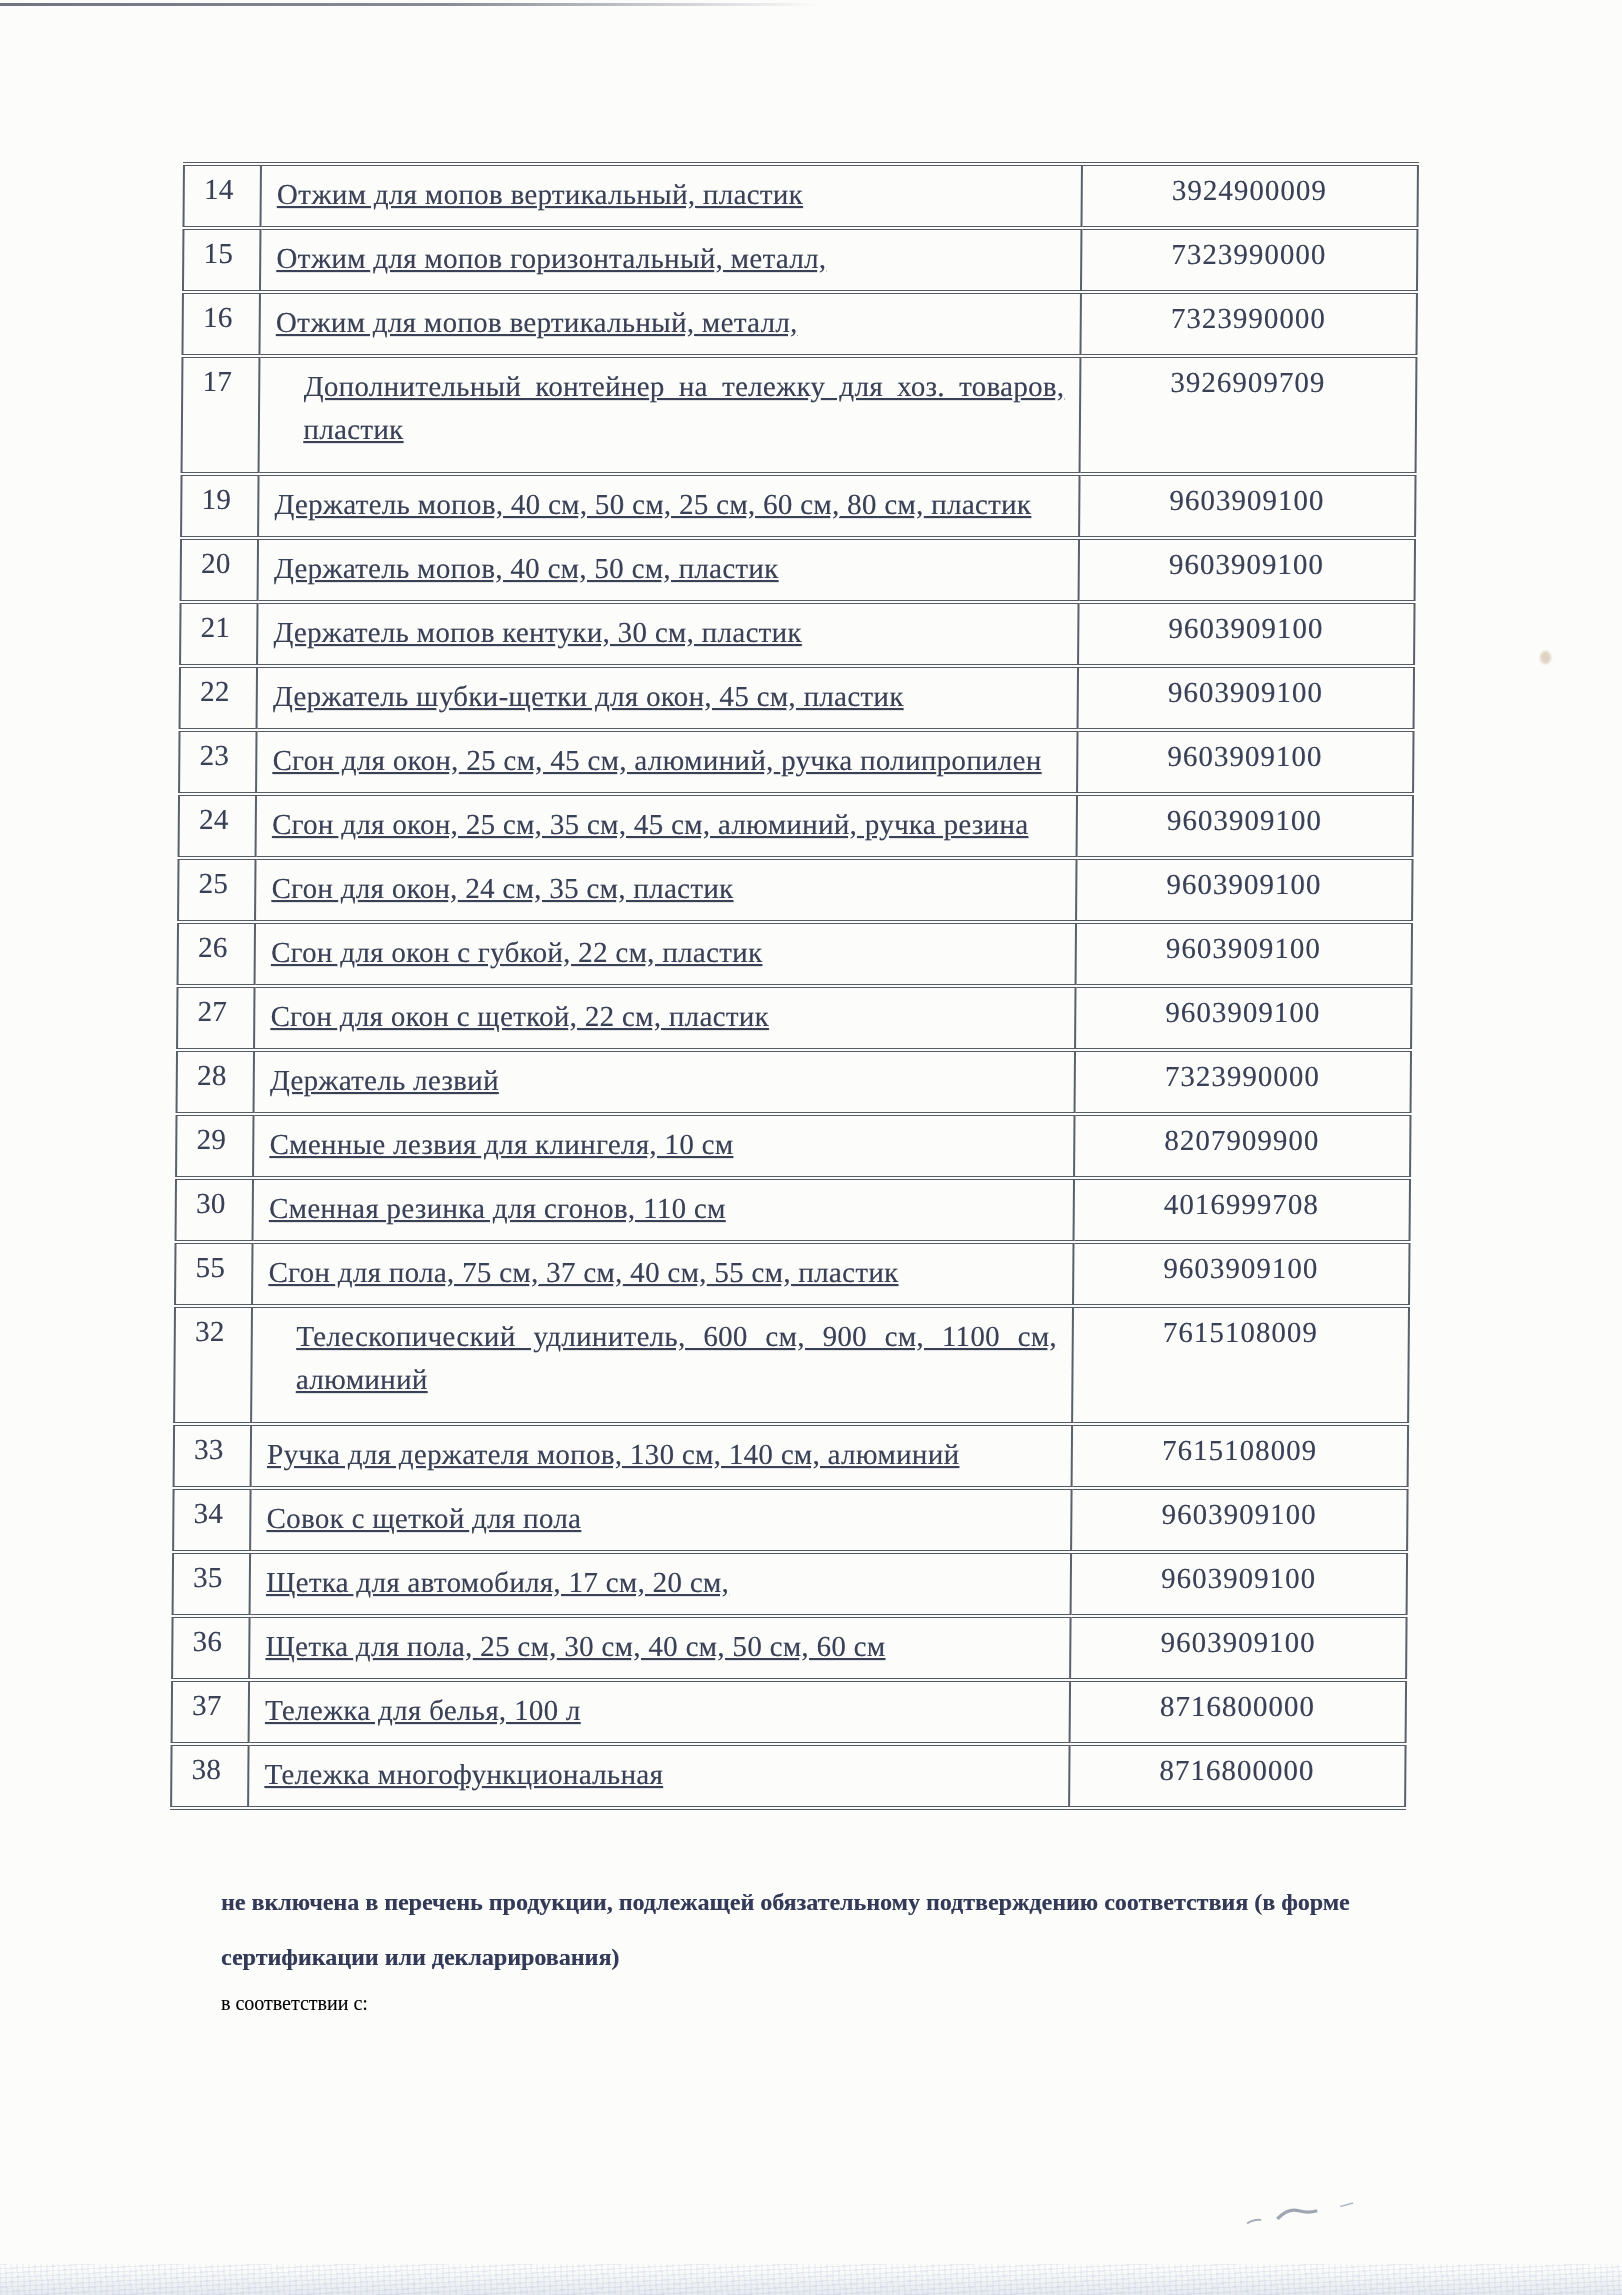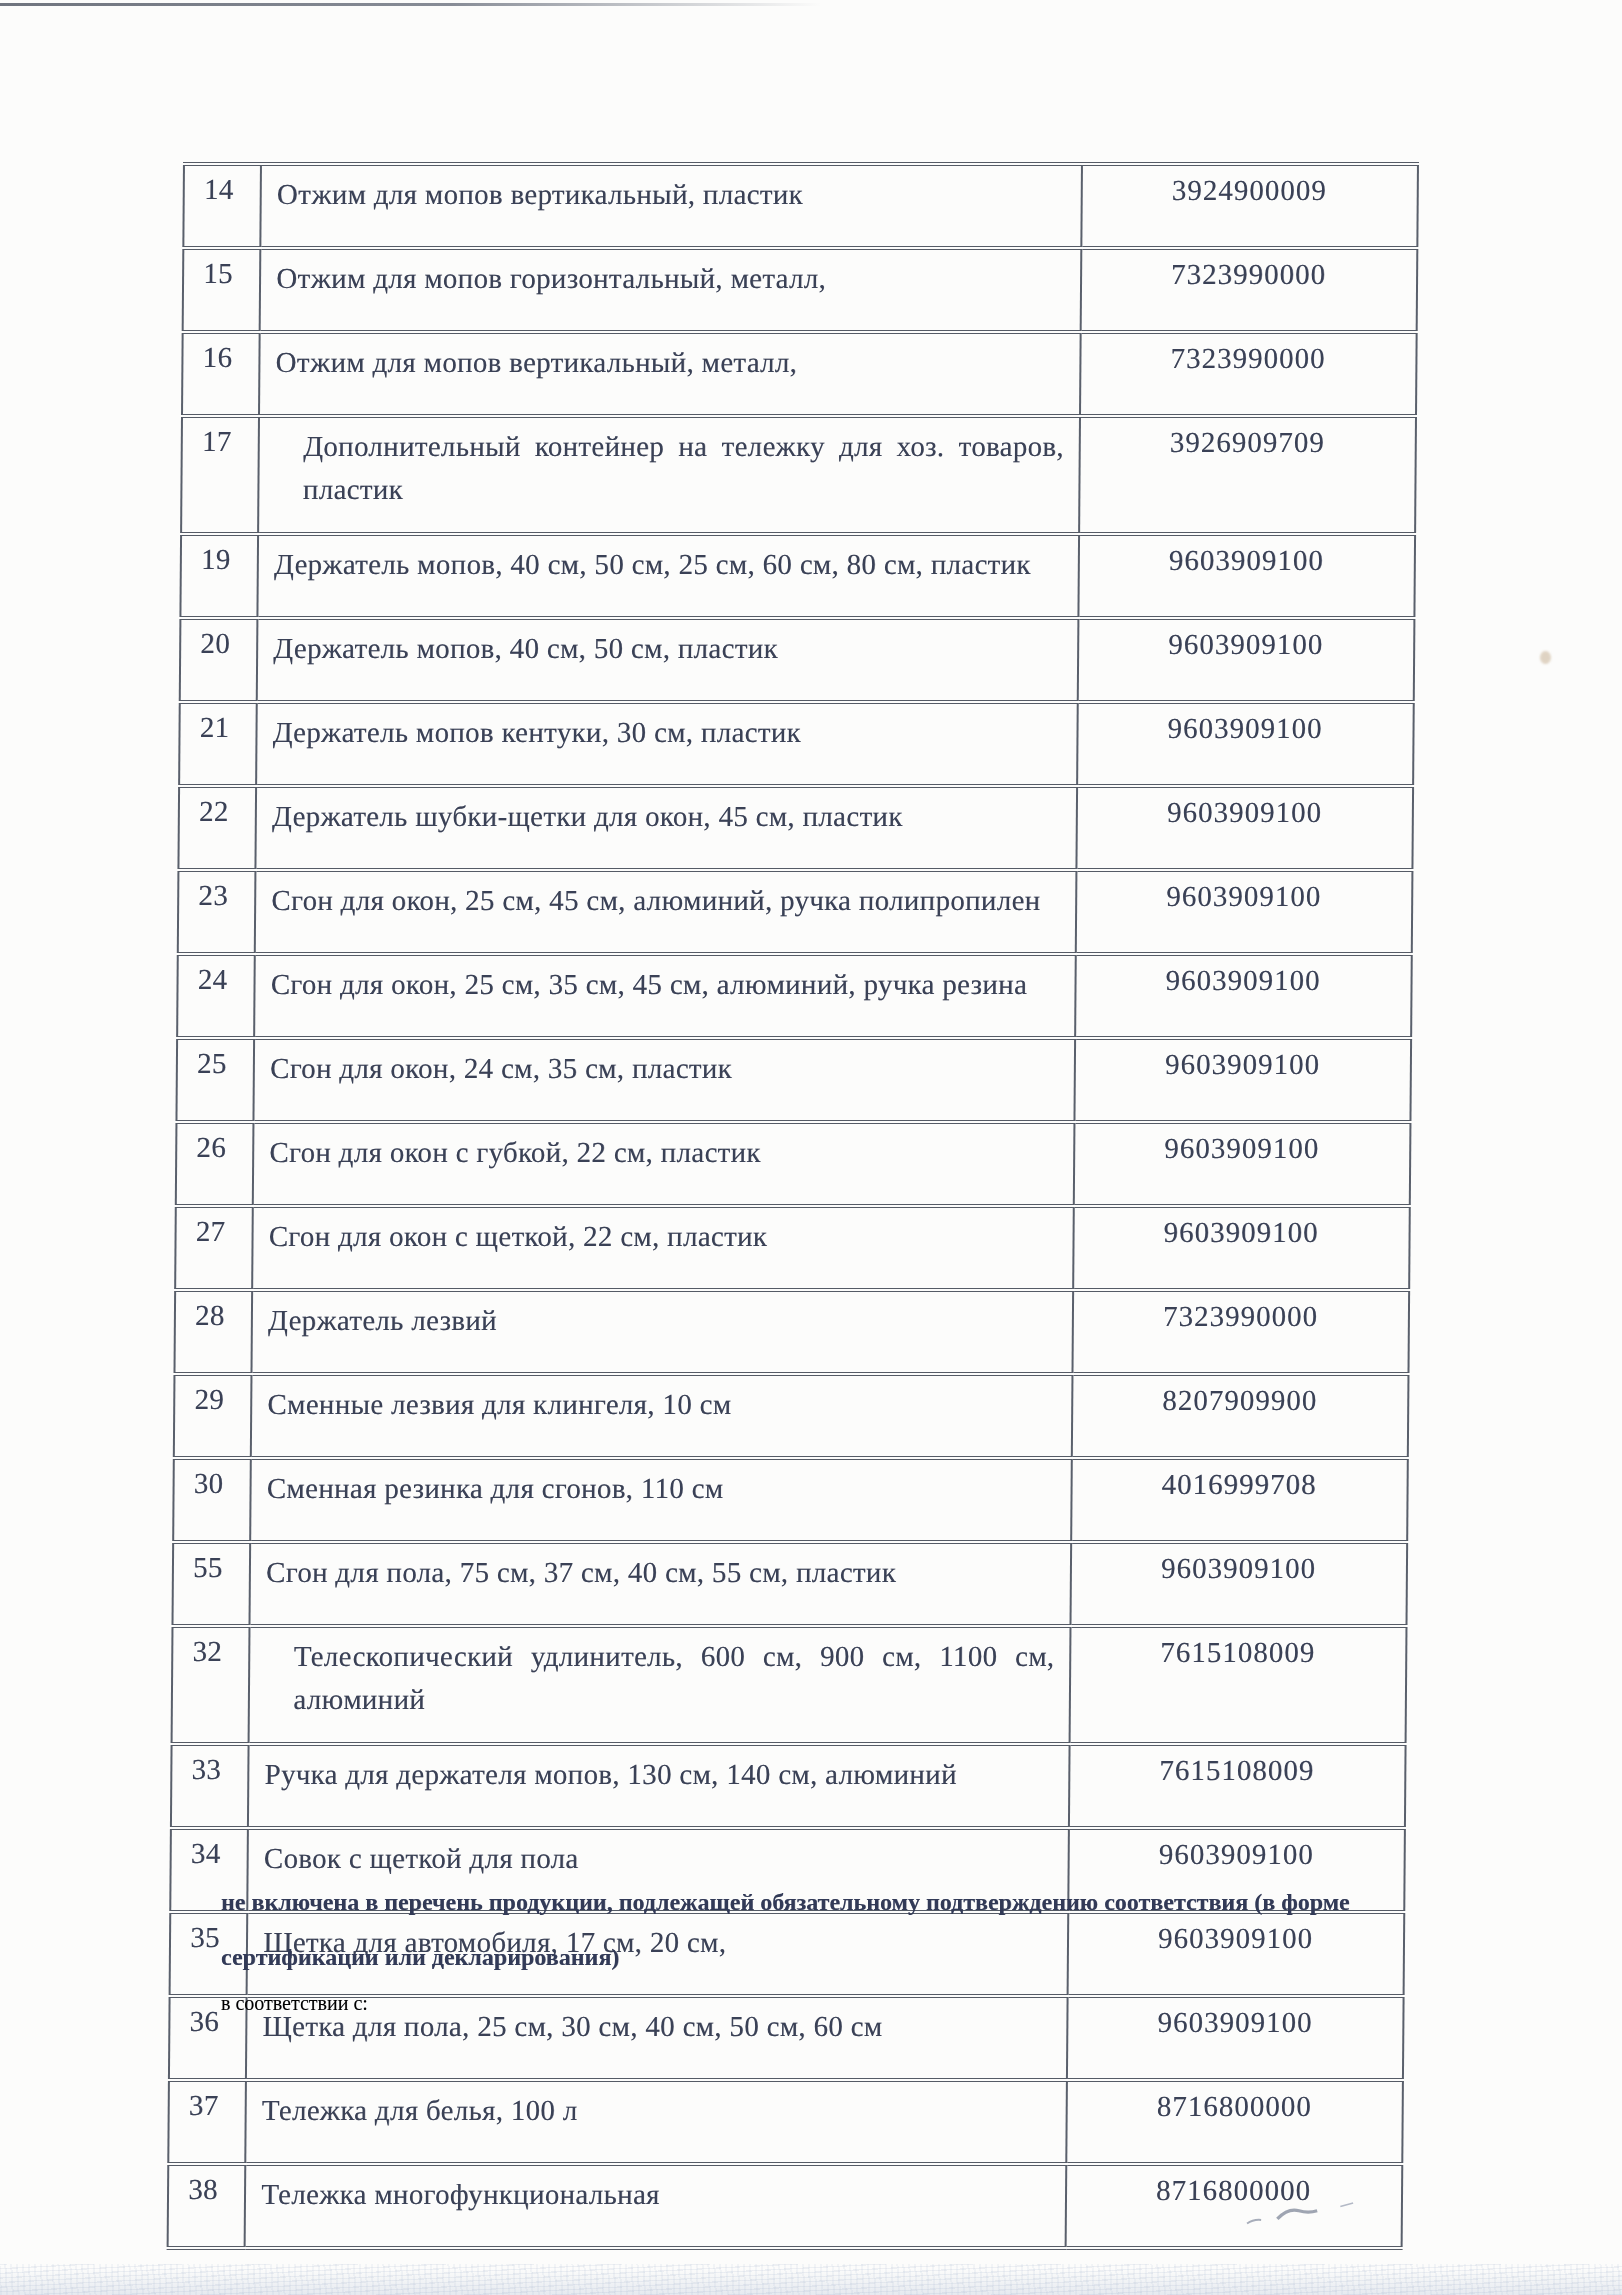--- a/index.html
+++ b/index.html
@@ -26,24 +26,24 @@
   td{
     vertical-align:top;
     font-size:29px;
     letter-spacing:0.3px;
     border-left:2px solid #5a606c;
     border-right:2px solid #5a606c;
     border-top:4.6px double #555b66;
     border-bottom:4.6px double #555b66;
     text-shadow:0.3px 0.3px 0.5px rgba(58,65,86,0.45);
   }
-  tr{height:84px;}
+  tr{height:64px;}
   tr.tall{height:118px;}
   td.num{width:68px;text-align:center;padding:6.5px 6.5px 0 0;}
-  td.desc{width:789px;padding:6.5px 14.4px 0 15.7px;line-height:43px;}
+  td.desc{width:789px;padding:6.5px 14.4px 0 15.7px;line-height:43px;text-decoration:underline;}
   td.desc.justify{text-align:justify;padding-left:44px;}
   td.code{width:334px;text-align:center;padding:7.9px 0 0 0;letter-spacing:1px;}
   
   .footer{position:absolute;left:221px;top:1875px;width:1246px;}
   .footer-bold{
     margin:0;font-weight:bold;font-size:24px;line-height:55px;
     color:#323a57;width:1230px;text-align:left;
     text-shadow:0.3px 0.3px 0.5px rgba(45,53,82,0.5);
   }
   .footer-reg{

